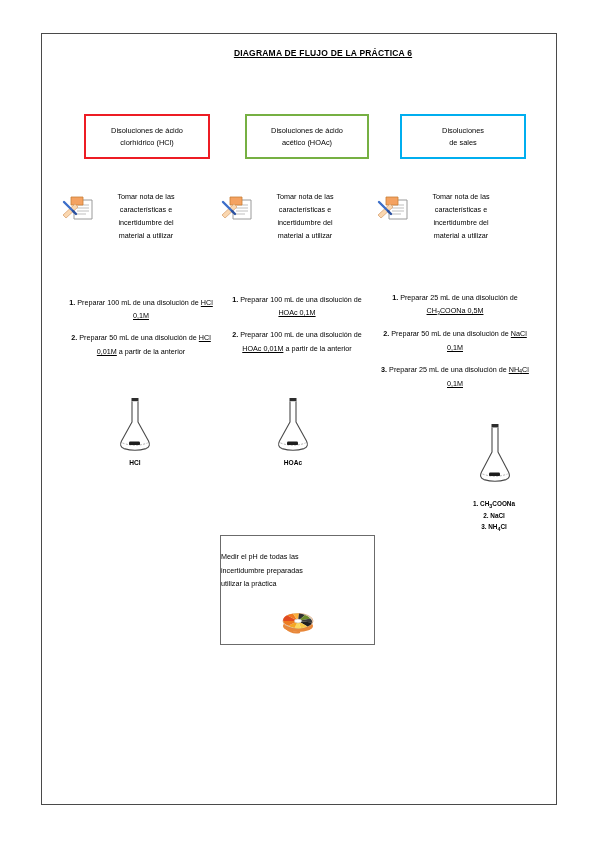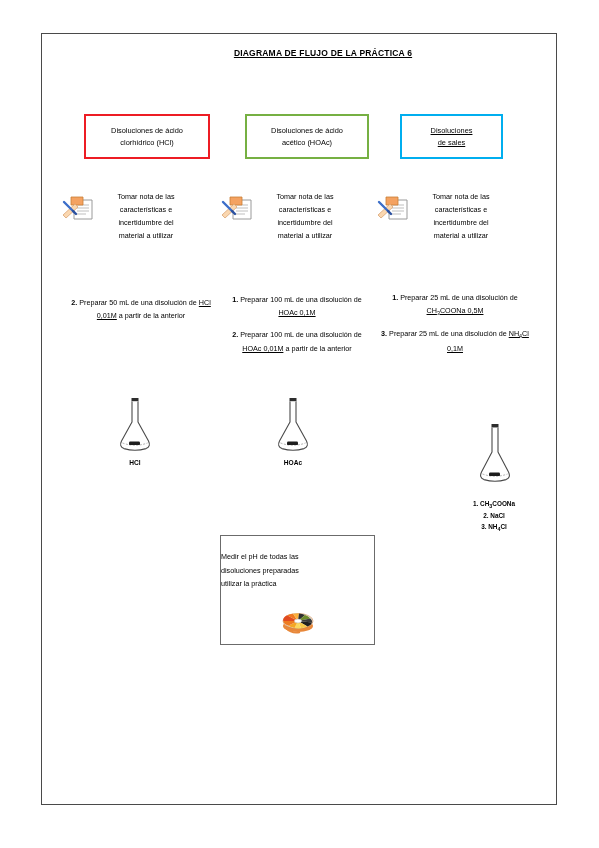--- a/index.html
+++ b/index.html
@@ -39,21 +39,21 @@
     box-sizing:border-box;
     display:flex;align-items:center;justify-content:center;
     text-align:center;
     font-size:7.4px;
     line-height:12px;
     background:#fff;
     padding:14px 3px;
   }
   #hdr-0{left:84px;  top:114px; width:126px;height:45px; border:2.2px solid #ED1C24;}
   #hdr-1{left:245px; top:114px; width:124px;height:45px; border:2.2px solid #76B043;}
-  #hdr-2{left:400px; top:114px; width:103px;height:45px; border:2.2px solid #00AEEF;text-decoration:underline;}
+  #hdr-2{left:400px; top:114px; width:126px;height:45px; border:2.2px solid #00AEEF;}
 
   
   .note-block{position:absolute;width:150px;}
   .note-text{
     font-size:7.2px;line-height:13px;text-align:center;
     margin-left:16px;
   }
   #note-0{left:63px;  top:190px;}
   #note-1{left:222px; top:190px;}
   #note-2{left:378px; top:190px;}
@@ -204,28 +204,30 @@
   </svg>
   <div class="note-text">
     <span>Tomar nota de las</span><br>
     <span>características e</span><br>
     <span>incertidumbre del</span><br>
     <span>material a utilizar</span>
   </div>
 </div>
 
 <div class="steps" id="steps-0">
+    <div class="step"><b>1.</b> Preparar 100 mL de una disolución de <span class="u">HCl 0,1M</span></div>
     <div class="step"><b>2.</b> Preparar 50 mL de una disolución de <span class="u">HCl 0,01M</span> a partir de la anterior</div>
   </div>
 <div class="steps" id="steps-1">
     <div class="step"><b>1.</b> Preparar 100 mL de una disolución de <span class="u">HOAc 0,1M</span></div>
     <div class="step"><b>2.</b> Preparar 100 mL de una disolución de <span class="u">HOAc 0,01M</span> a partir de la anterior</div>
   </div>
 <div class="steps" id="steps-2">
     <div class="step"><b>1.</b> Preparar 25 mL de una disolución de <span class="u">CH<sub>3</sub>COONa 0,5M</span></div>
+    <div class="step"><b>2.</b> Preparar 50 mL de una disolución de <span class="u">NaCl 0,1M</span></div>
     <div class="step"><b>3.</b> Preparar 25 mL de una disolución de <span class="u">NH<sub>4</sub>Cl 0,1M</span></div>
   </div>
 
 <div class="flask-wrap" id="flask-0">
   <svg width="40" height="56" viewBox="0 0 40 56" xmlns="http://www.w3.org/2000/svg">
     <rect x="16.5" y="0" width="7" height="3.4" fill="#2d2d2d"></rect>
     <path d="M17 3.5 L17 24 L6.5 43 Q3.8 48.5 9 50.6 Q20 54 31 50.6 Q36.2 48.5 33.5 43 L23 24 L23 3.5" fill="#ffffff" stroke="#4a4a4a" stroke-width="1.1" stroke-linejoin="round"></path>
     <path d="M7.5 45 Q20 49.5 32.5 45" fill="none" stroke="#9a9a9a" stroke-width="0.8" stroke-dasharray="2,1.5"></path>
     <rect x="14" y="43.5" width="11" height="3.6" rx="1.2" fill="#1d1d1d"></rect>
   </svg>
@@ -253,21 +255,21 @@
 
 <div id="salt-list">
     <div>1. CH<sub>3</sub>COONa</div>
     <div>2. NaCl</div>
     <div>3. NH<sub>4</sub>Cl</div>
   </div>
 
 <div id="final-box">
   <div id="final-text">
     <span>Medir el pH de todas las</span><br>
-    <span>disoluciones preparadas</span><br>
+    <span>incertidumbre preparadas</span><br>
     <span>utilizar la práctica</span>
   </div>
   <svg id="ph-icon" viewBox="0 0 40 32" xmlns="http://www.w3.org/2000/svg">
     <ellipse cx="20" cy="22" rx="15" ry="6" fill="#E8883A"></ellipse>
     <ellipse cx="20" cy="17" rx="15" ry="7.5" fill="#f2f2f2" stroke="#c9813f" stroke-width="0.6"></ellipse>
     <g>
       <path d="M20 17 L5.2 17 A15 7.5 0 0 1 9 11.2 Z" fill="#E14B20"></path>
       <path d="M20 17 L9 11.2 A15 7.5 0 0 1 15 9.7 Z" fill="#F07820"></path>
       <path d="M20 17 L15 9.7 A15 7.5 0 0 1 21 9.55 Z" fill="#FBB03B"></path>
       <path d="M20 17 L21 9.55 A15 7.5 0 0 1 27 11 Z" fill="#2f2f2f"></path>

